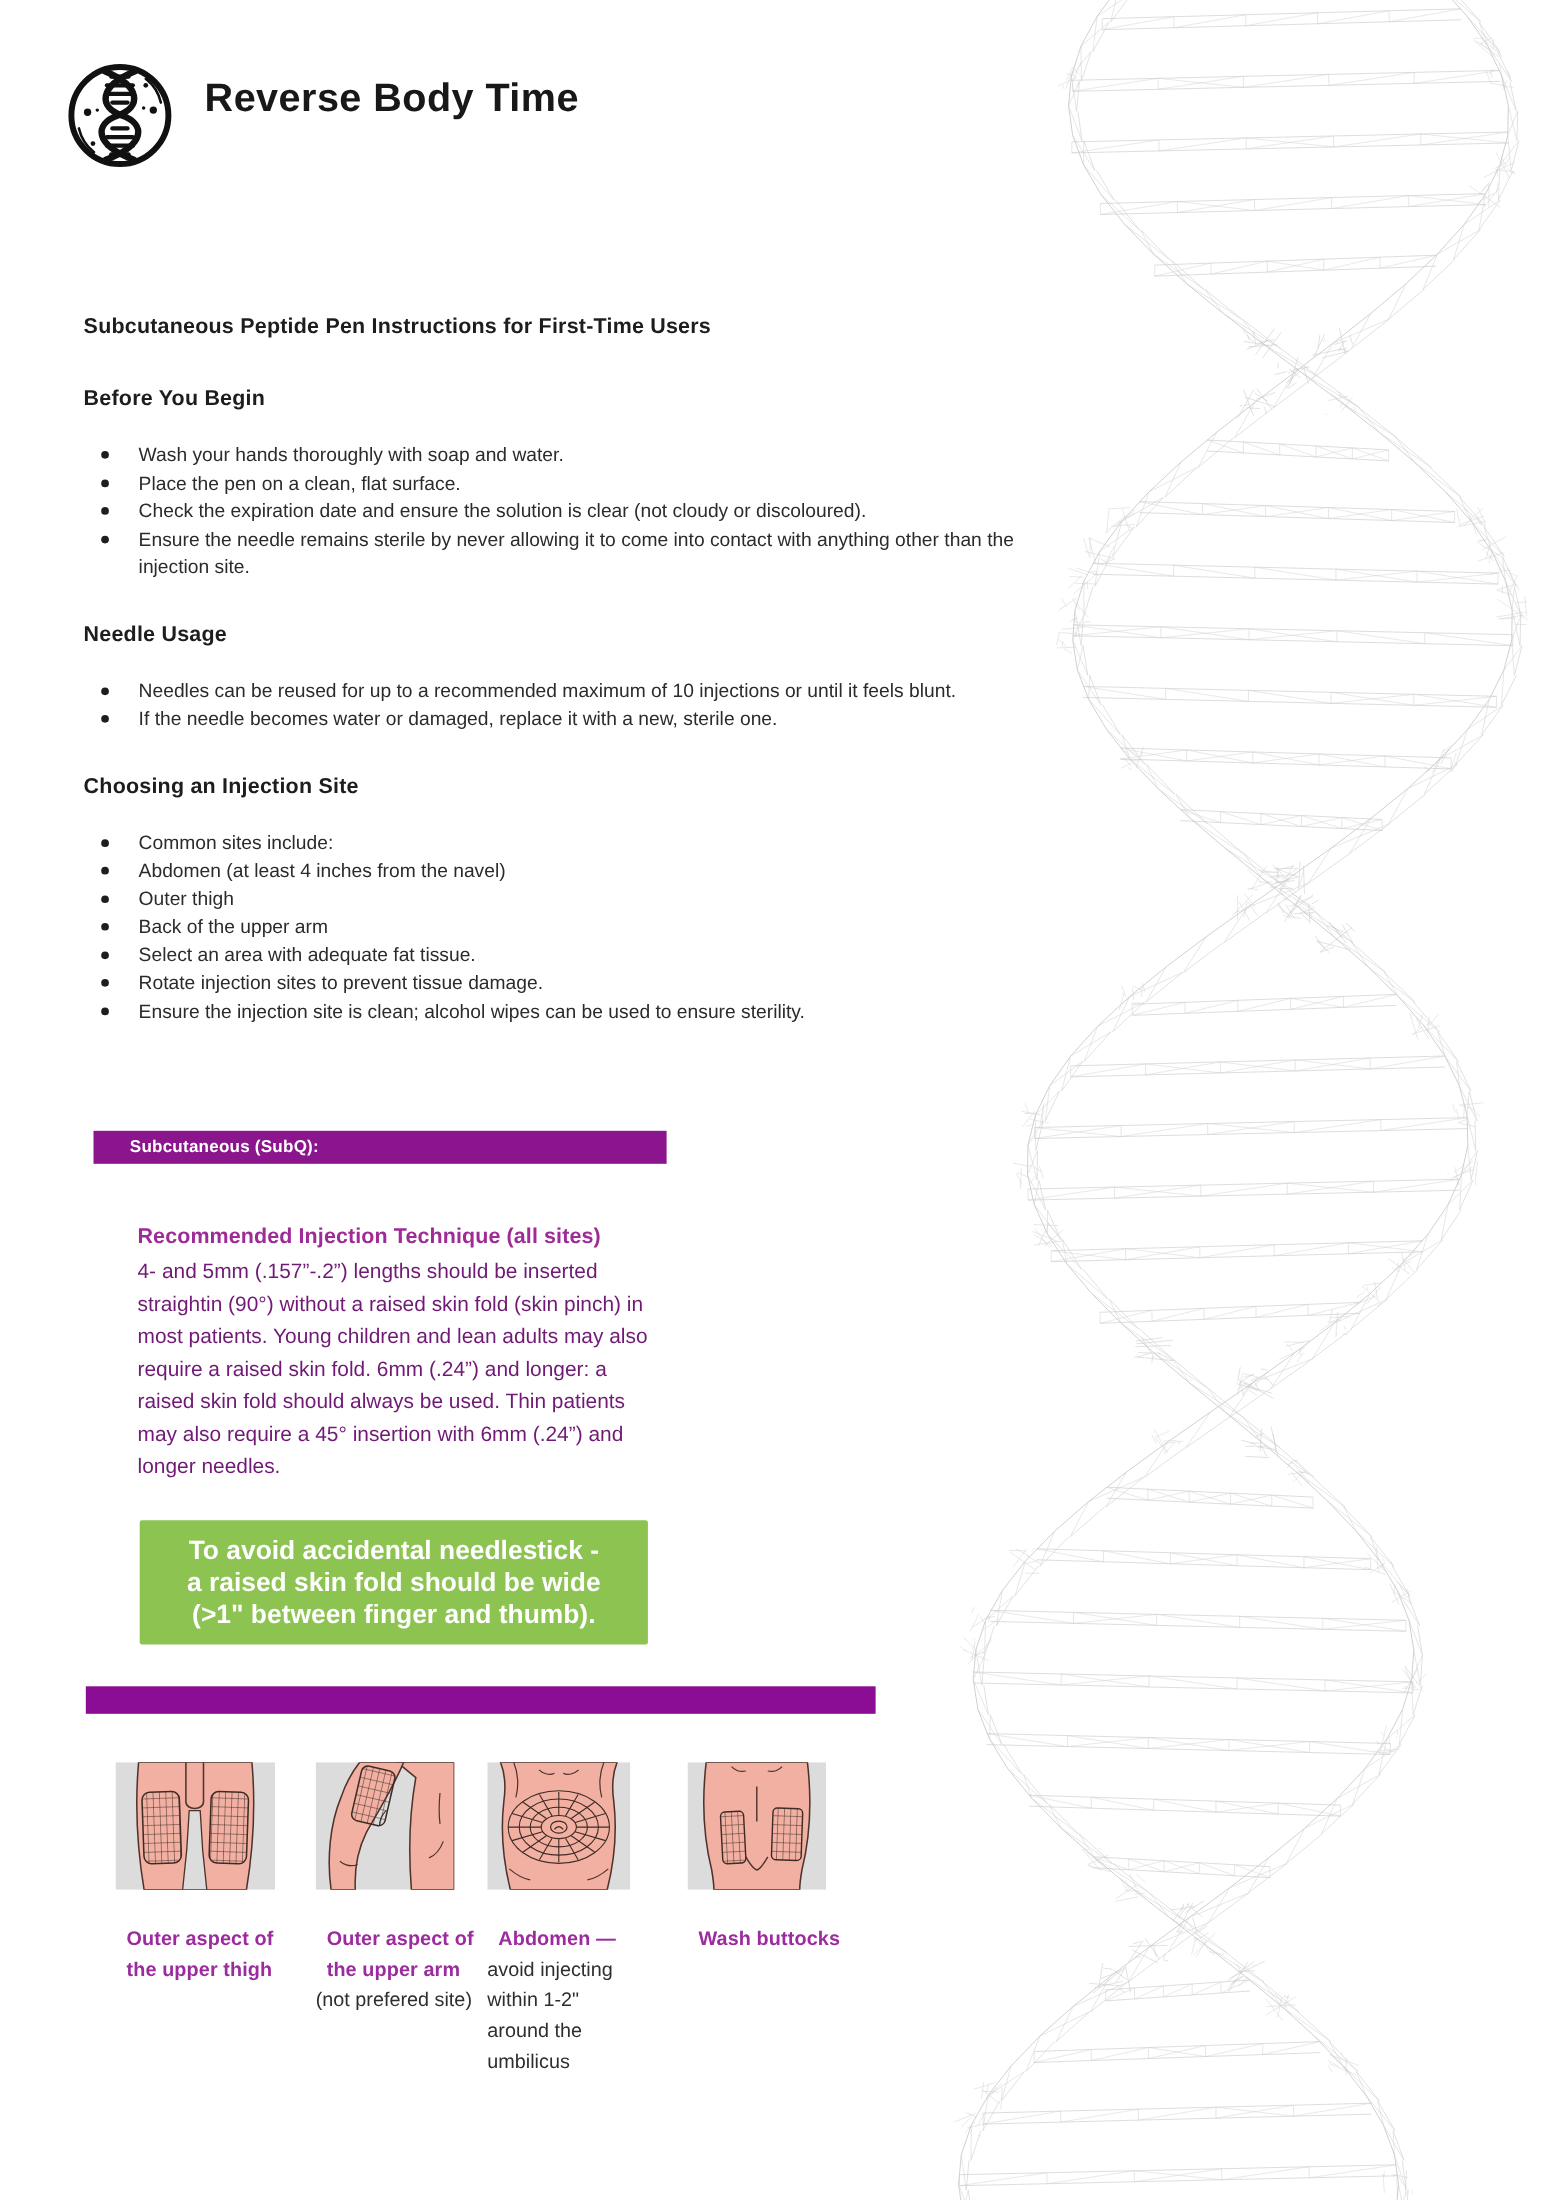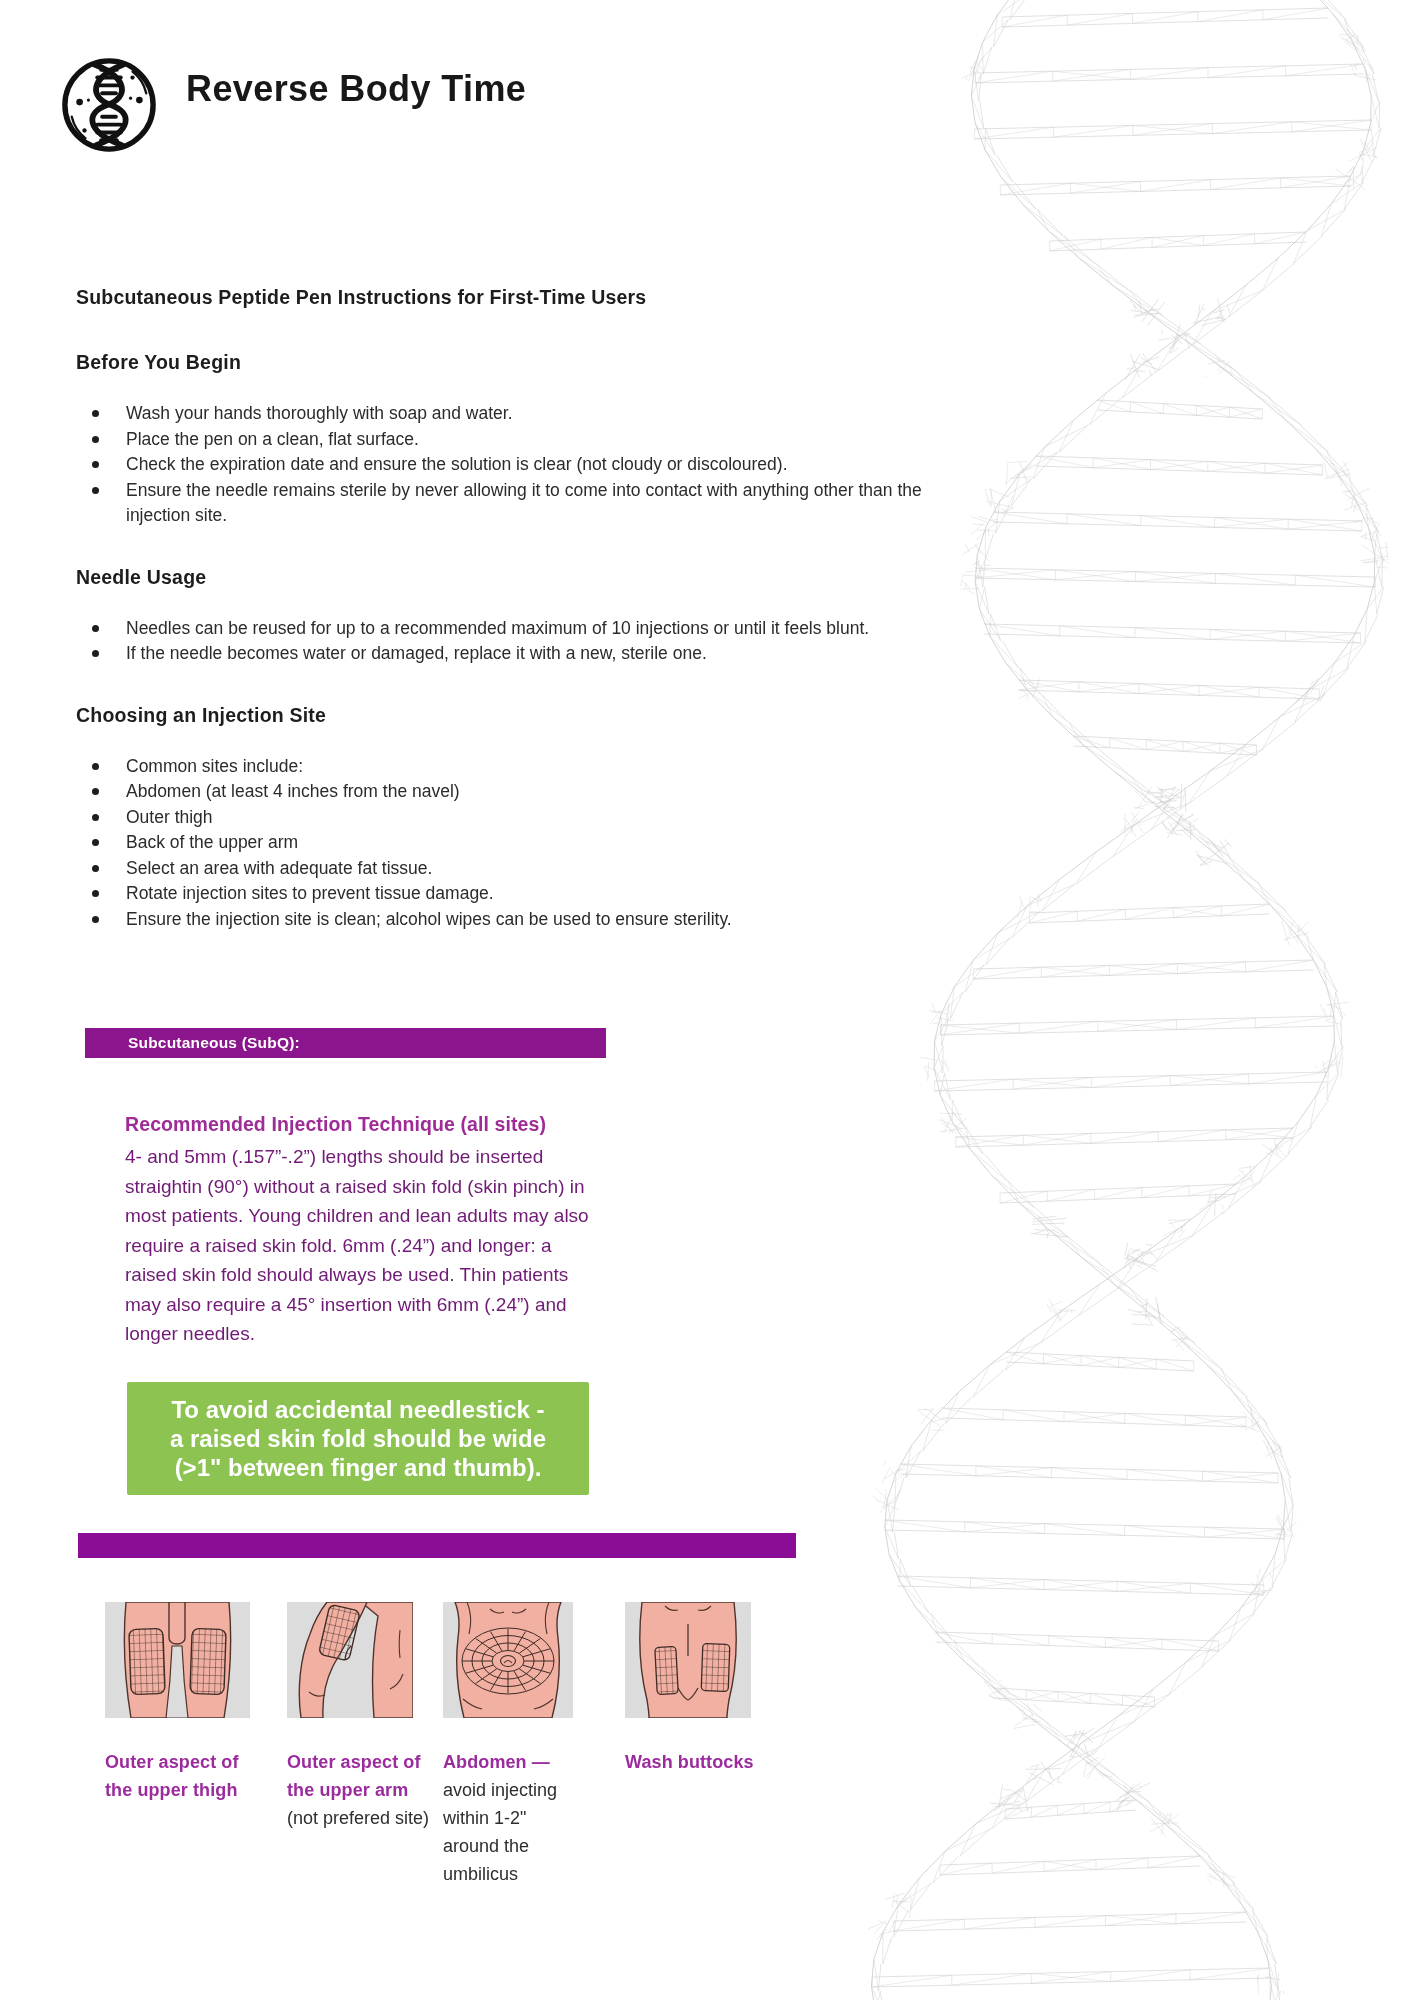--- a/index.html
+++ b/index.html
@@ -33,21 +33,21 @@
   .content li::before{
     content:"";position:absolute;left:16px;top:9px;
     width:7px;height:7px;border-radius:50%;background:#1e1e1e;
   }
 
   
   .subq-banner{
     position:absolute;left:85px;top:1028px;width:521px;height:30px;
     background:#8b158c;color:#ffffff;
     font-size:15.5px;font-weight:700;line-height:30px;
-    padding-left:43px;box-sizing:border-box;letter-spacing:.2px;
+    padding-left:33px;box-sizing:border-box;letter-spacing:.2px;
   }
 
   
   .technique{position:absolute;left:125px;top:1113px;width:468px;}
   .technique h3{
     margin:0 0 6px 0;font-size:19.5px;font-weight:700;color:#9e2b96;letter-spacing:.1px;
   }
   .technique p{margin:0;font-size:19px;line-height:29.5px;color:#701a75;}
 
   
@@ -63,21 +63,21 @@
     position:absolute;left:78px;top:1533px;width:718px;height:25px;
     background:#8c0d95;
   }
 
   
   .site{position:absolute;top:1602px;}
   .site .panel{height:116px;}
   .site .panel svg{display:block;width:100%;height:100%;}
   .site .cap{margin-top:30px;}
   .site .cap .label{
-    font-size:18px;font-weight:700;line-height:28px;color:#9c2b9e;letter-spacing:.1px;
+    font-size:18px;font-weight:700;line-height:28px;color:#9c2b9e;letter-spacing:.1px;margin-left:10px;
   }
   .site .cap .note{font-size:18px;line-height:28px;color:#2e2e2e;}
   .site1{left:105px;width:165px;} .site1 .panel{width:145px;}
   .site2{left:287px;width:150px;} .site2 .panel{width:126px;}
   .site3{left:443px;width:132px;} .site3 .panel{width:130px;}
   .site4{left:625px;width:150px;} .site4 .panel{width:126px;}
 </style>
 </head>
 <body>
 

